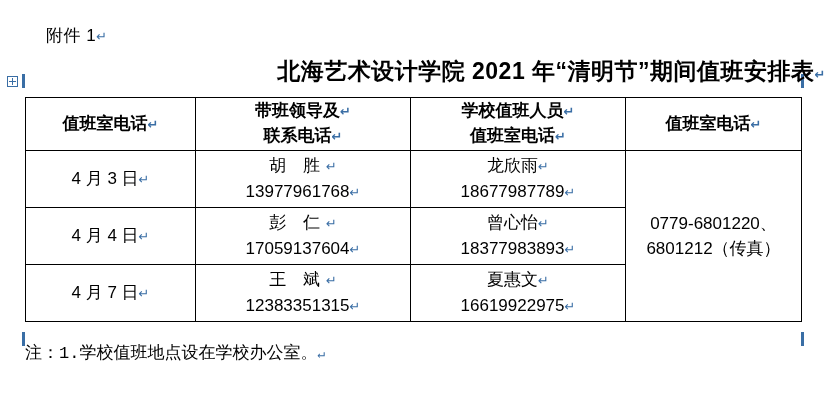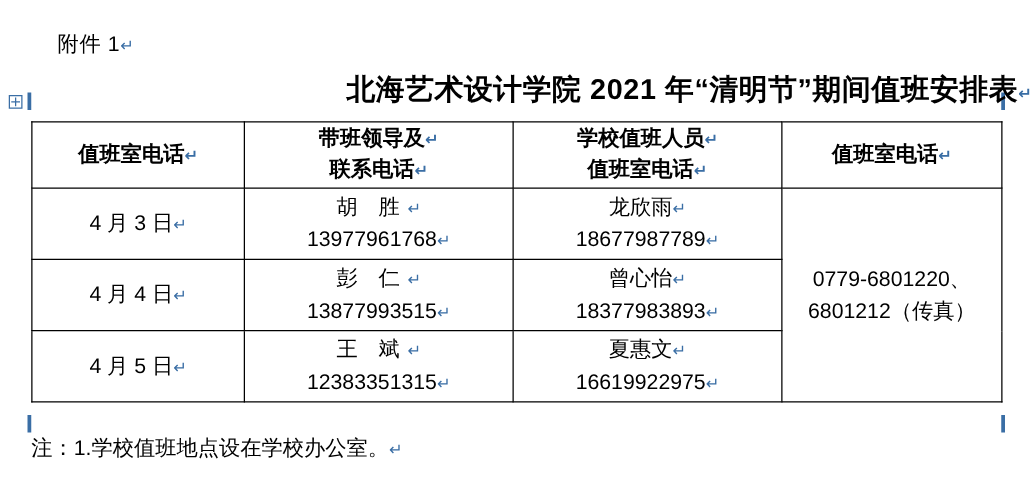--- a/index.html
+++ b/index.html
@@ -114,22 +114,22 @@
     font-size: 17px;
     line-height: 27px;
   }
 
   .notes {
     position: absolute;
     left: 25px;
     top: 330px;
     width: 780px;
     font-size: 17px;
-    font-family: Liberation Sans, sans-serif;
-    line-height: 30px;
+    font-family: Liberation Mono, monospace;
+    line-height: 19px;
   }
   .note-line-1 { margin-left: 0px; }
   .note-line-2 { margin-left: 34px; }
 </style>
 </head>
 <body>
 
 <div class="page">
 
   <div class="margin-mark mm-l1"></div>
@@ -189,31 +189,31 @@
           <div><span>6801212（传真）</span></div>
         </td>
       </tr>
 
       <tr>
         <td class="body">
           <span>4 月 4 日</span><span class="pilcrow">↵</span>
         </td>
         <td class="body">
           <div class="name-line"><span>彭 仁</span><span class="pilcrow">↵</span></div>
-          <div class="phone-line"><span>13877993515</span><span class="pilcrow">↵</span></div>
+          <div class="phone-line"><span>17059137604</span><span class="pilcrow">↵</span></div>
         </td>
         <td class="body">
           <div><span>曾心怡</span><span class="pilcrow">↵</span></div>
           <div class="phone-line"><span>18377983893</span><span class="pilcrow">↵</span></div>
         </td>
       </tr>
 
       <tr>
         <td class="body">
-          <span>4 月 5 日</span><span class="pilcrow">↵</span>
+          <span>4 月 7 日</span><span class="pilcrow">↵</span>
         </td>
         <td class="body">
           <div class="name-line"><span>王 斌</span><span class="pilcrow">↵</span></div>
           <div class="phone-line"><span>12383351315</span><span class="pilcrow">↵</span></div>
         </td>
         <td class="body">
           <div><span>夏惠文</span><span class="pilcrow">↵</span></div>
           <div class="phone-line"><span>16619922975</span><span class="pilcrow">↵</span></div>
         </td>
       </tr>

